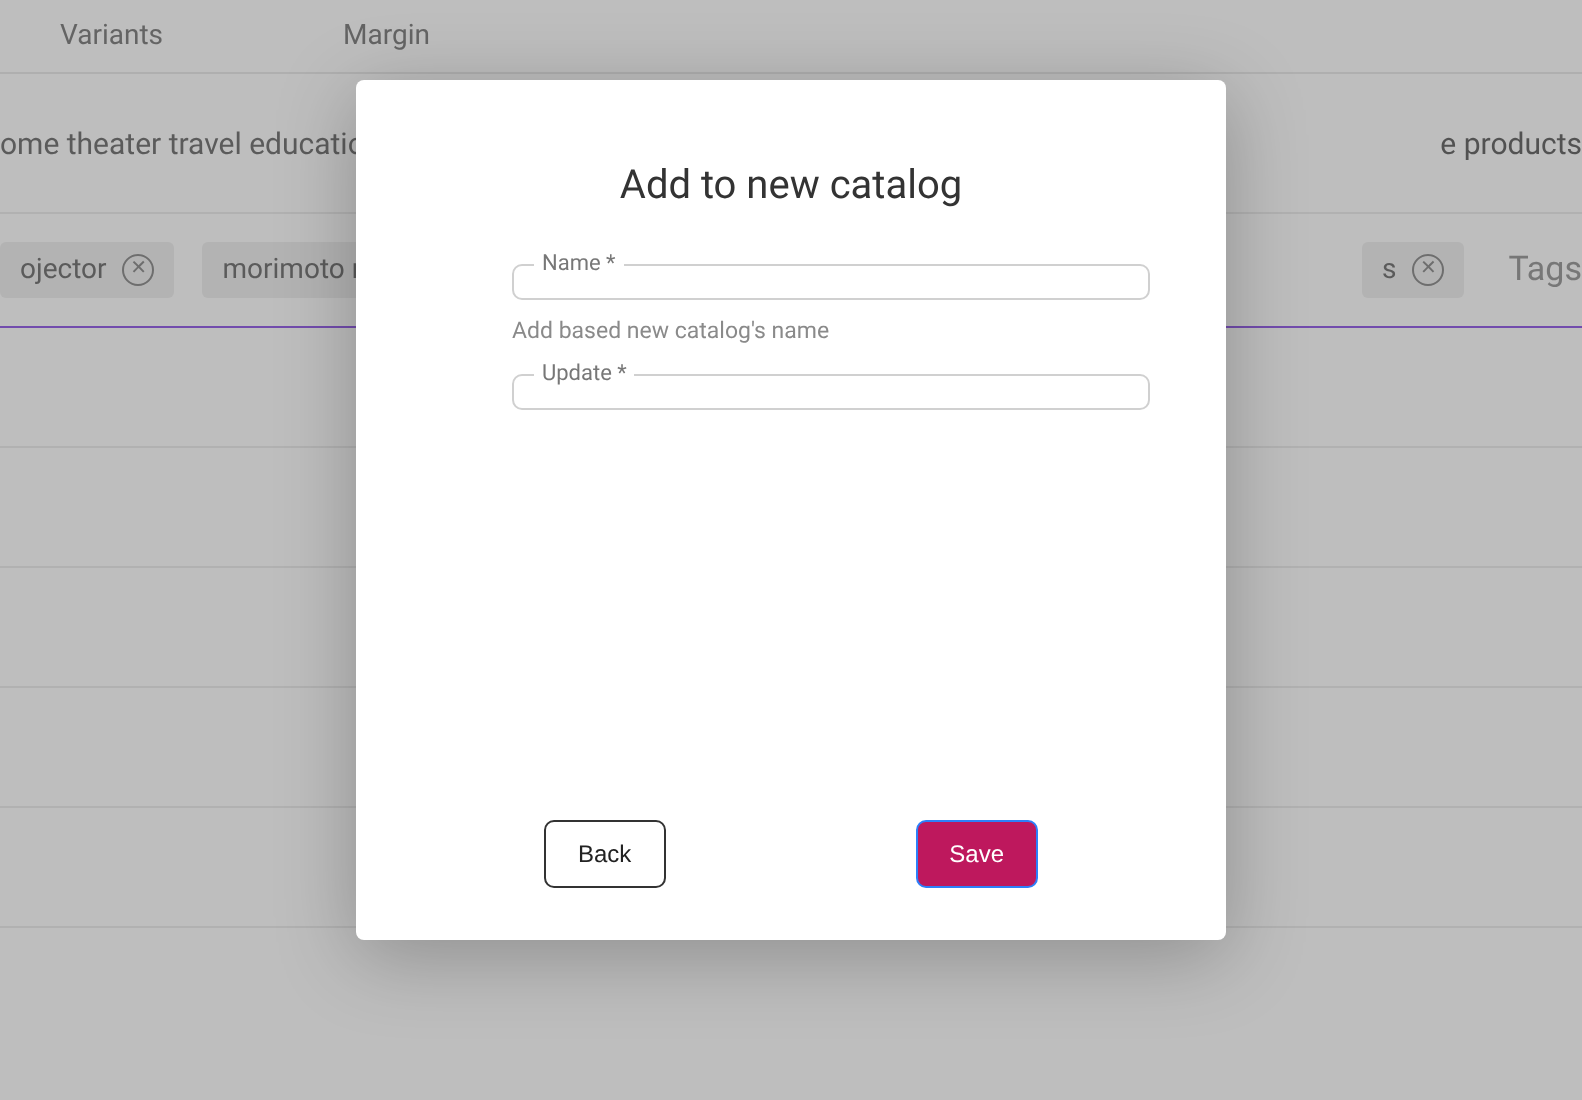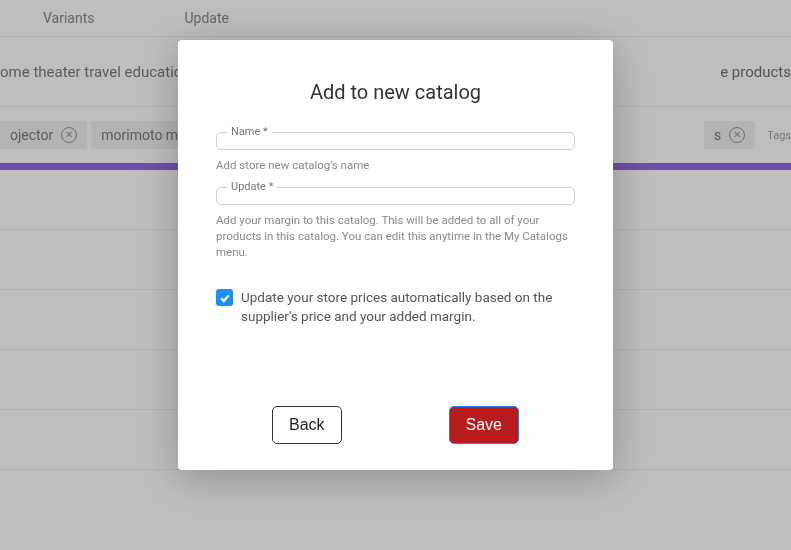--- a/index.html
+++ b/index.html
@@ -6,55 +6,55 @@
   html, body { width: 791px; height: 550px; overflow: hidden; font-family: -apple-system, BlinkMacSystemFont, "Segoe UI", Roboto, Arial, sans-serif; }
   body { position: relative; background: #f0f0f0; }
 
   
   .bg {
     position: absolute; inset: 0;
     background: #f7f7f7;
   }
   .bg .tabs {
     display: flex; gap: 90px;
-    padding: 10px 43px;
+    padding: 10px 30px;
     font-size: 14px; color: #555;
     border-bottom: 1px solid #ddd;
   }
   .bg .tabs span { cursor: pointer; }
   .bg .row {
     border-bottom: 1px solid #e0e0e0;
     height: 60px;
     display: flex; align-items: center;
     padding: 0 0px;
     font-size: 15px; color: #333;
   }
   .bg .row.tall { height: 70px; }
   .bg .desc { padding-left: 0; color: #444; }
   .bg .tags-row {
-    display: flex; align-items: center; gap: 4px;
+    display: flex; align-items: center; gap: 14px;
     padding: 14px 0;
-    border-bottom: 7px solid #6d28d9;
+    border-bottom: 1px solid #6d28d9;
     flex-wrap: nowrap;
   }
   .bg .tag {
     background: #e4e4e4;
     border-radius: 3px;
     padding: 6px 10px;
     font-size: 14px;
     color: #444;
     display: inline-flex; align-items: center; gap: 8px;
     white-space: nowrap;
   }
   .bg .tag .close {
     width: 16px; height: 16px; border: 1.5px solid #666; border-radius: 50%;
     display: inline-flex; align-items: center; justify-content: center;
     font-size: 10px; color: #666; line-height: 1;
   }
-  .bg .tags-label { color: #777; font-size: 11px; margin-left: 8px; }
+  .bg .tags-label { color: #777; font-size: 17px; margin-left: 8px; }
   .bg .spacer { flex: 1; }
   .bg .blank { height: 60px; border-bottom: 1px solid #e0e0e0; }
 
   
   .overlay {
     position: absolute; inset: 0;
     background: rgba(120,120,120,0.45);
   }
 
   
@@ -68,21 +68,21 @@
     padding: 40px 38px 26px 38px;
     display: flex; flex-direction: column;
   }
   .modal-title {
     text-align: center;
     font-size: 20px;
     font-weight: 400;
     color: #333;
     margin-bottom: 28px;
   }
-  .field-wrap { margin-bottom: 14px; }
+  .field-wrap { margin-bottom: 14px; margin-left: 40px; }
   .field {
     position: relative;
     border: 1px solid #d0d0d0;
     border-radius: 5px;
     padding: 8px 12px 8px 12px;
     background: #fff;
   }
   .field .label {
     position: absolute;
     top: -8px; left: 10px;
@@ -123,42 +123,42 @@
   .buttons {
     margin-top: auto;
     display: flex;
     justify-content: space-between;
     padding: 0 56px;
   }
   .btn {
     min-width: 58px;
     padding: 9px 16px;
     border-radius: 5px;
-    font-size: 16px;
+    font-size: 12px;
     cursor: pointer;
     text-align: left;
   }
   .btn-back {
     background: #fff;
     border: 1.5px solid #333;
     color: #222;
   }
   .btn-save {
-    background: #b91c1c;
+    background: #be185d;
     border: 1px solid #2d7ff9;
     color: #fff;
   }
 </style>
 </head>
 <body>
 
 <div class="bg">
   <div class="tabs">
     <span>Variants</span>
-    <span>Update</span>
+    <span>Margin</span>
   </div>
   <div class="row tall" style="justify-content:space-between;">
     <span class="desc">ome theater travel education</span>
     <span>e products</span>
   </div>
   <div class="tags-row">
     <span class="tag">
       <span>ojector</span>
       <span class="close">✕</span>
     </span>
@@ -181,36 +181,27 @@
 
 <div class="overlay"></div>
 
 <div class="modal">
   <div class="modal-title">Add to new catalog</div>
 
   <div class="field-wrap">
     <div class="field">
       <span class="label">Name *</span>
     </div>
-    <div class="hint">Add store new catalog's name</div>
+    <div class="hint">Add based new catalog's name</div>
   </div>
 
   <div class="field-wrap">
     <div class="field">
       <span class="label">Update *</span>
     </div>
-    <div class="hint">Add your margin to this catalog. This will be added to all of your products in this catalog. You can edit this anytime in the My Catalogs menu.</div>
-  </div>
-
-  <div class="check-row">
-    <div class="checkbox">
-      <svg viewBox="0 0 16 16">
-          <polyline points="3,8.5 6.5,12 13,4.5"></polyline>
-        </svg>
-    </div>
-    <span>Update your store prices automatically based on the supplier's price and your added margin.</span>
-  </div>
+  </div>
+
 
   <div class="buttons">
     <button class="btn btn-back">Back</button>
     <button class="btn btn-save">Save</button>
   </div>
 </div>
 
 </body></html>

